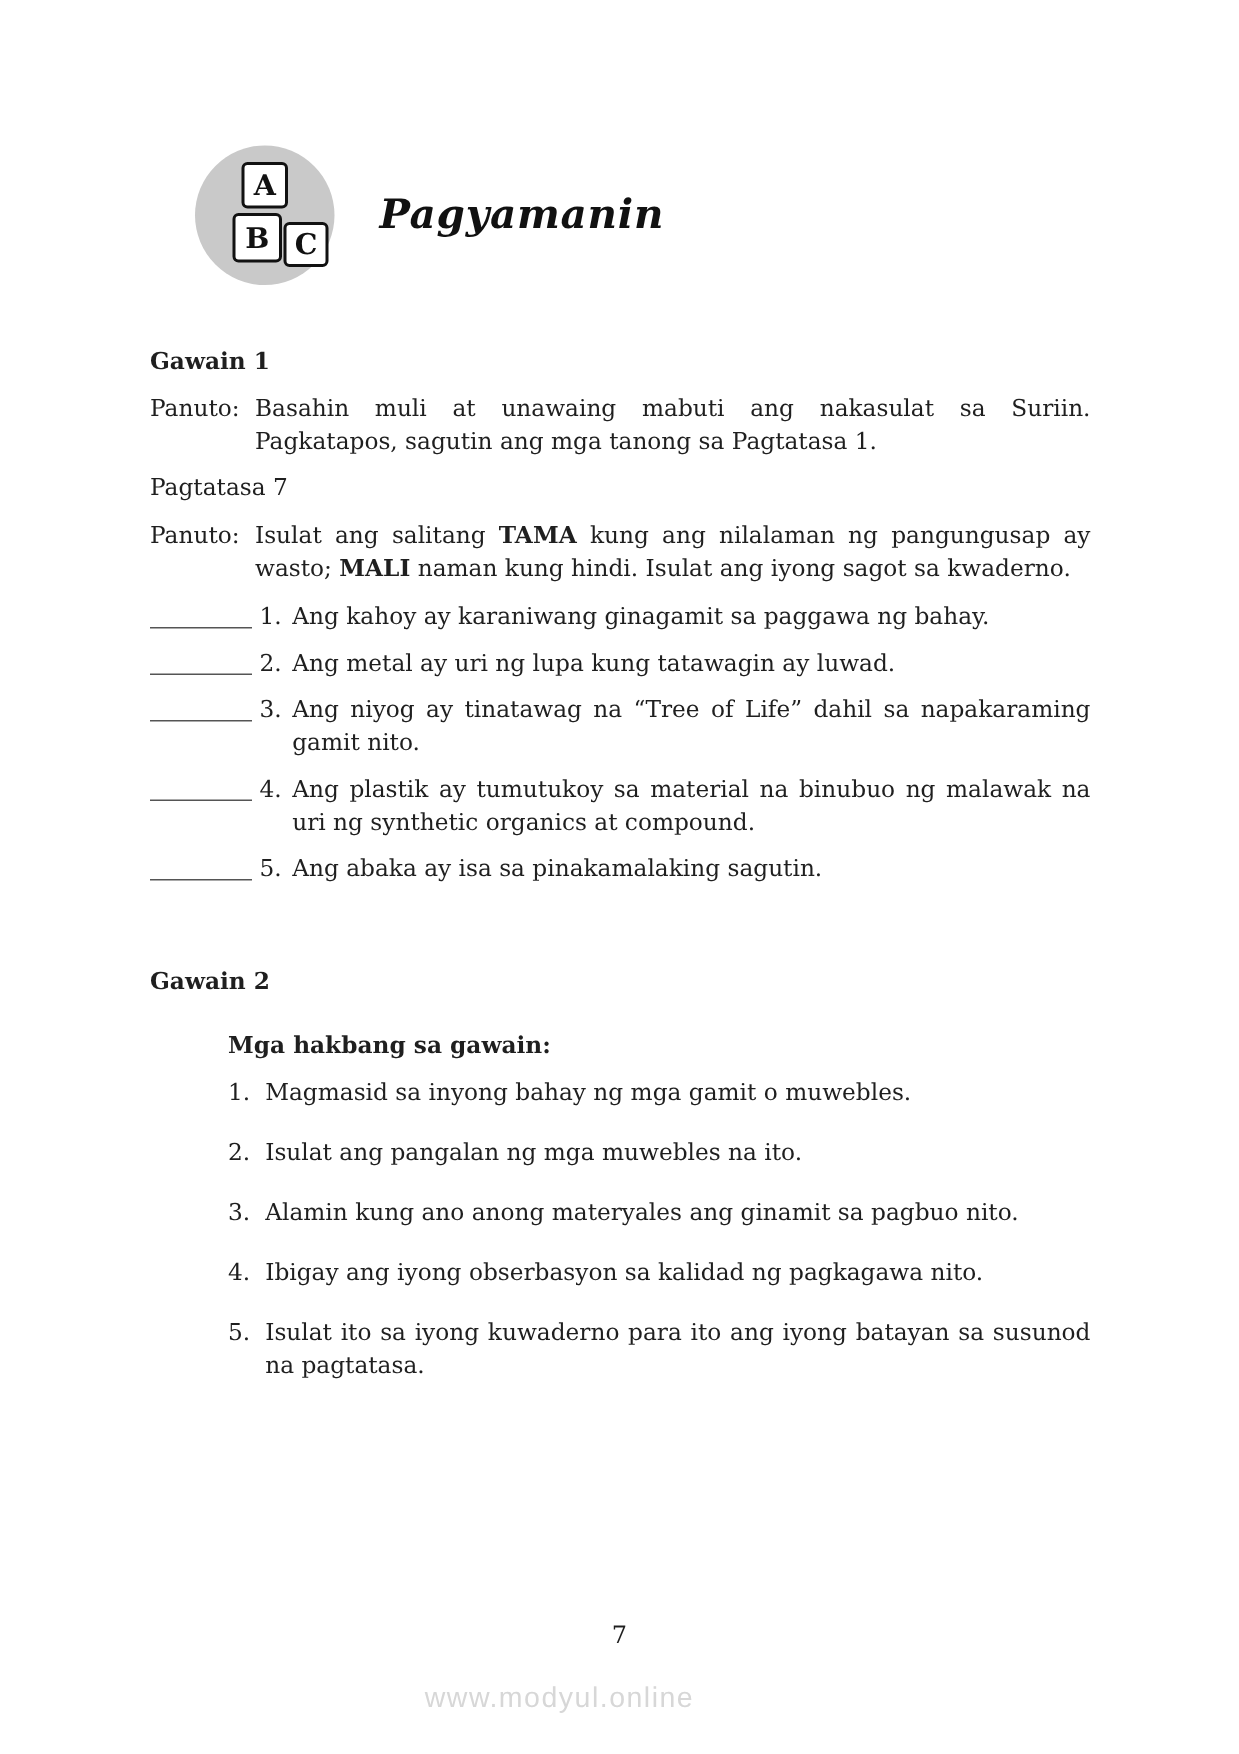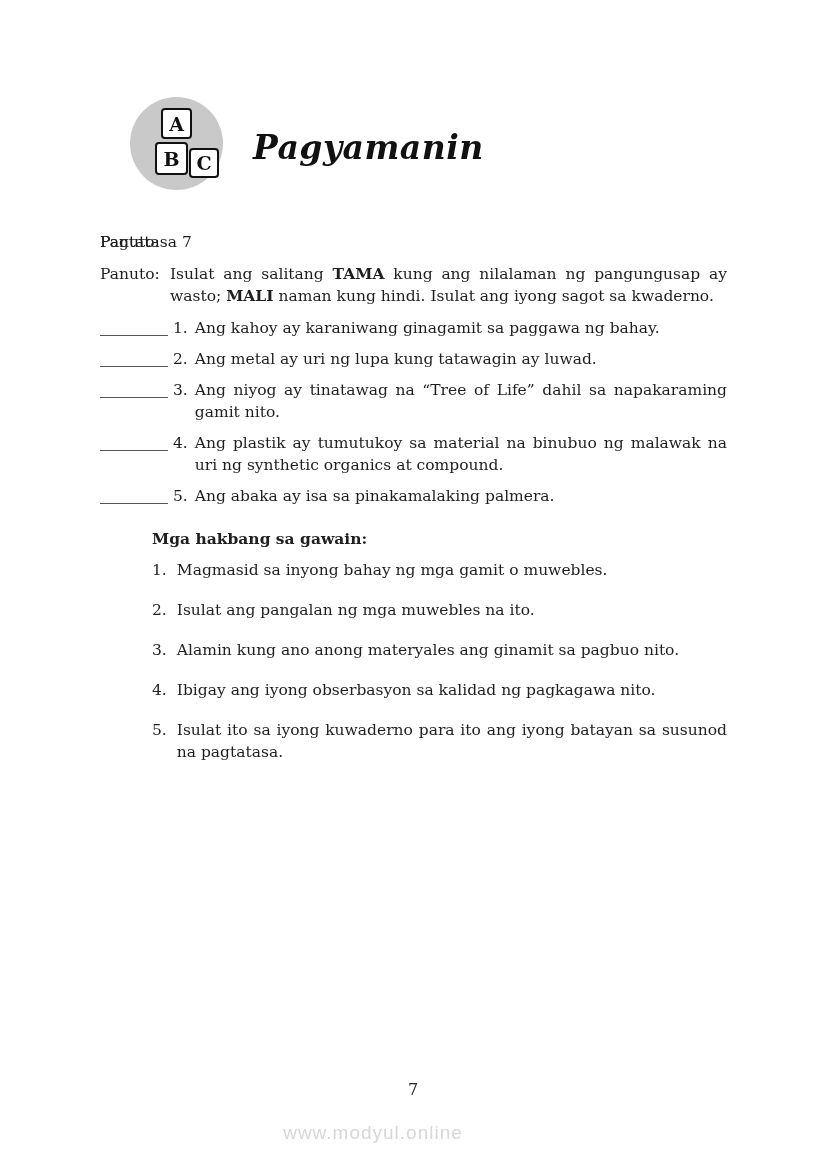--- a/index.html
+++ b/index.html
@@ -39,21 +39,21 @@
     color: #111111;
   }
   .block-a { left: 31px; top: 11px;  width: 31px; height: 31px; }
   .block-b { left: 25px; top: 45px;  width: 33px; height: 33px; }
   .block-c { left: 59px; top: 51px;  width: 30px; height: 30px; }
 
   .page-title {
     position: absolute;
     left: 253px;
     top: 128px;
-    font-size: 33px;
+    font-size: 27px;
     font-weight: bold;
     font-style: italic;
     letter-spacing: 0.5px;
     color: #111111;
   }
 
   
   .content {
     position: absolute;
     left: 100px;
@@ -149,23 +149,25 @@
       <span>B</span>
     </div>
     <div class="abc-block block-c">
       <span>C</span>
     </div>
   </div>
   <h1 class="page-title">Pagyamanin</h1>
 
   <div class="content">
 
+    <div class="section-heading">Gawain 1</div>
 
     <div class="panuto panuto-1">
       <span class="panuto-label">Panuto:</span>
+      <span>Basahin muli at unawaing mabuti ang nakasulat sa Suriin. Pagkatapos, sagutin ang mga tanong sa Pagtatasa 1.</span>
     </div>
 
     <div class="plain-label">Pagtatasa 7</div>
 
     <div class="panuto panuto-2">
       <span class="panuto-label">Panuto:</span>
       <span>Isulat ang salitang </span><span class="bold-inline">TAMA</span><span> kung ang nilalaman ng pangungusap ay wasto; </span><span class="bold-inline">MALI</span><span> naman kung hindi. Isulat ang iyong sagot sa kwaderno.</span>
     </div>
 
     <div class="tf-items">
@@ -185,24 +187,25 @@
         <span class="tf-text">Ang niyog ay tinatawag na “Tree of Life” dahil sa napakaraming gamit nito.</span>
       </div>
       <div class="tf-item">
         <span class="tf-blank"></span>
         <span class="tf-num">4.</span>
         <span class="tf-text">Ang plastik ay tumutukoy sa material na binubuo ng malawak na uri ng synthetic organics at compound.</span>
       </div>
       <div class="tf-item">
         <span class="tf-blank"></span>
         <span class="tf-num">5.</span>
-        <span class="tf-text">Ang abaka ay isa sa pinakamalaking palmera.</span>
-      </div>
-    </div>
-
+        <span class="tf-text">Ang abaka ay isa sa pinakamalaking sagutin.</span>
+      </div>
+    </div>
+
+    <div class="section-heading gawain2-heading">Gawain 2</div>
     <div class="sub-heading">Mga hakbang sa gawain:</div>
 
     <div class="steps">
       <div class="step">
         <span class="step-num">1.</span>
         <span class="step-text">Magmasid sa inyong bahay ng mga gamit o muwebles.</span>
       </div>
       <div class="step">
         <span class="step-num">2.</span>
         <span class="step-text">Isulat ang pangalan ng mga muwebles na ito.</span>

